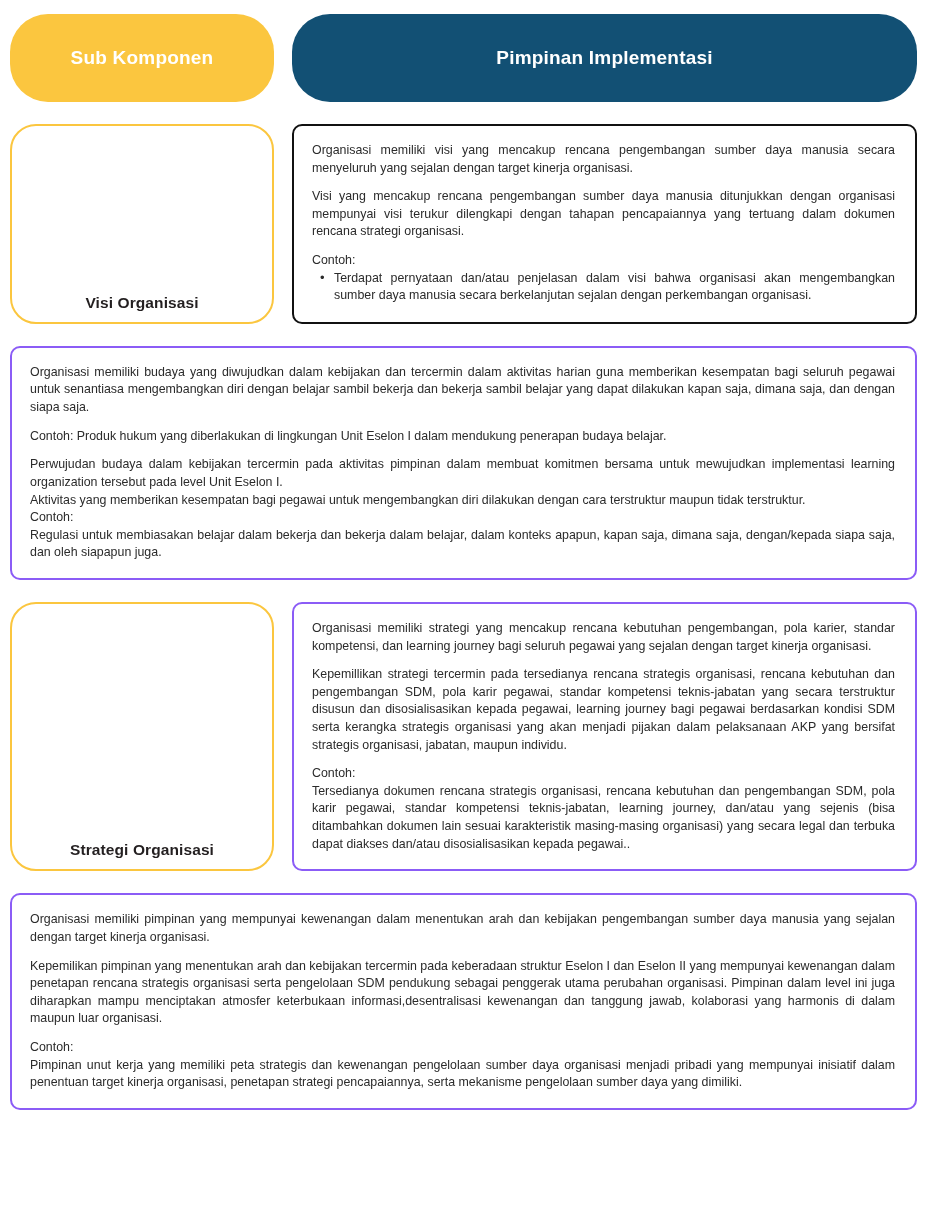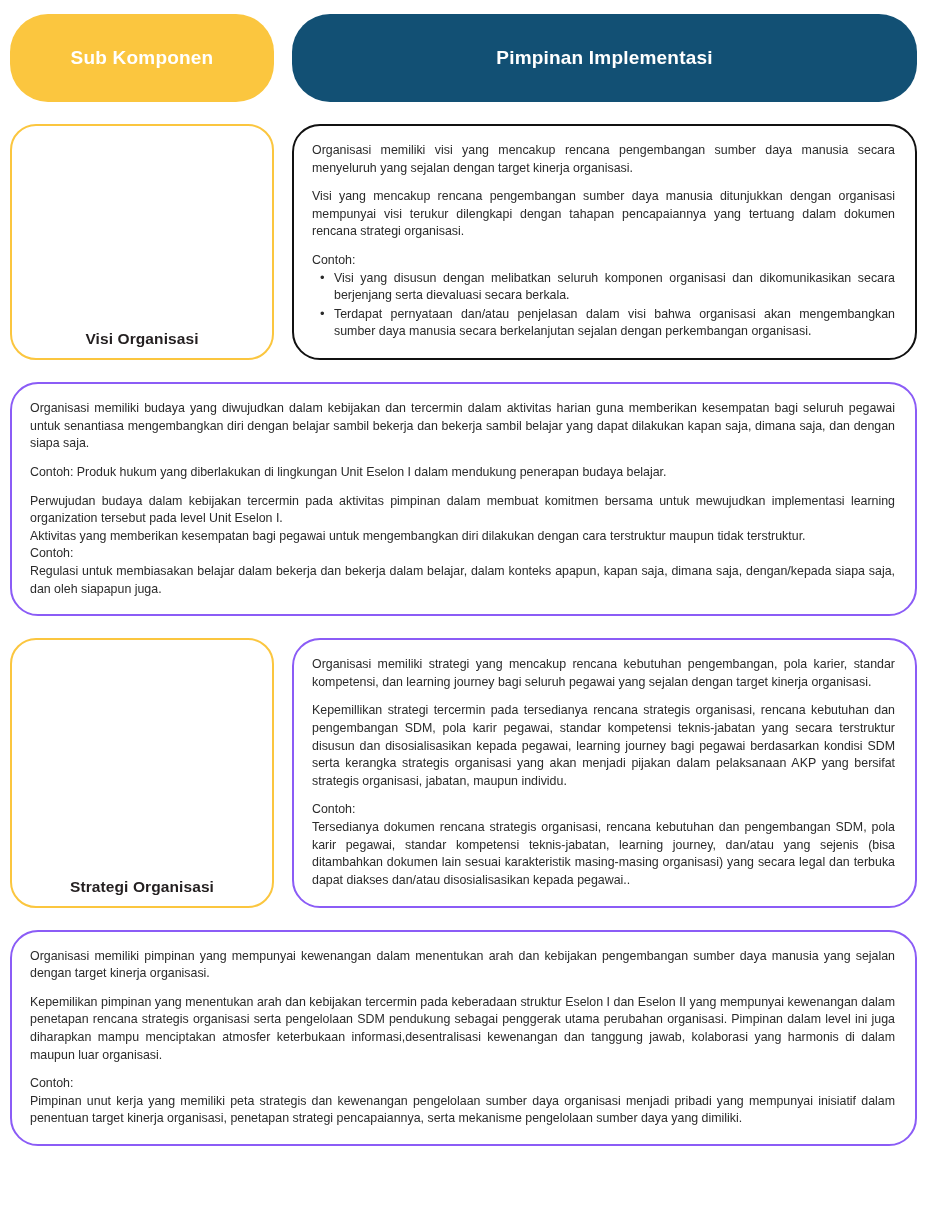--- a/index.html
+++ b/index.html
@@ -74,21 +74,21 @@
     font-size: 15.5px;
     font-weight: bold;
     color: #231f20;
     text-align: center;
     letter-spacing: 0.1px;
   }
 
   .cell-body {
     flex: 1;
     border: 2px solid #8b5cf6;
-    border-radius: 28px;
+    border-radius: 10px;
     background: #ffffff;
     padding: 16px 20px 16px 18px;
   }
   .cell-body.edge-black { border-color: #111111; }
 
   .para {
     font-size: 12.4px;
     line-height: 1.42;
     color: #2b2b2b;
     text-align: justify;
@@ -136,21 +136,20 @@
   <div id="rows-container">
       <div class="row">
         <div class="cell-sub">
           <span class="cell-sub-label">Visi Organisasi</span>
         </div>
         <div class="cell-body edge-black">
           <p class="para">Organisasi memiliki visi yang mencakup rencana pengembangan sumber daya manusia secara menyeluruh yang sejalan dengan target kinerja organisasi.</p>
           <p class="para">Visi yang mencakup rencana pengembangan sumber daya manusia ditunjukkan dengan organisasi mempunyai visi terukur dilengkapi dengan tahapan pencapaiannya yang tertuang dalam dokumen rencana strategi organisasi.</p>
           <p class="para tight">Contoh:</p>
           <ul class="bullets">
-            <li>Visi yang disusun dengan melibatkan seluruh komponen organisasi dan dikomunikasikan secara berjenjang serta dievaluasi secara berkala.</li>
             <li>Terdapat pernyataan dan/atau penjelasan dalam visi bahwa organisasi akan mengembangkan sumber daya manusia secara berkelanjutan sejalan dengan perkembangan organisasi.</li>
           </ul>
         </div>
       </div>
       <div class="row">
         <div class="cell-body">
           <p class="para">Organisasi memiliki budaya yang diwujudkan dalam kebijakan dan tercermin dalam aktivitas harian guna memberikan kesempatan bagi seluruh pegawai untuk senantiasa mengembangkan diri dengan belajar sambil bekerja dan bekerja sambil belajar yang dapat dilakukan kapan saja, dimana saja, dan dengan siapa saja.</p>
           <p class="para">Contoh: Produk hukum yang diberlakukan di lingkungan Unit Eselon I dalam mendukung penerapan budaya belajar.</p>
           <p class="para tight">Perwujudan budaya dalam kebijakan tercermin pada aktivitas pimpinan dalam membuat komitmen bersama untuk mewujudkan implementasi learning organization tersebut pada level Unit Eselon I.</p>
           <p class="para tight">Aktivitas yang memberikan kesempatan bagi pegawai untuk mengembangkan diri dilakukan dengan cara terstruktur maupun tidak terstruktur.</p>

